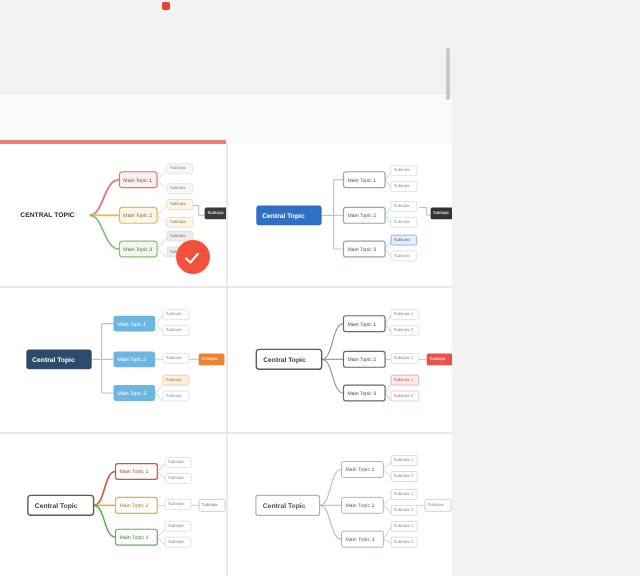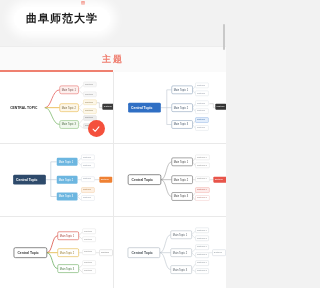--- a/index.html
+++ b/index.html
@@ -115,27 +115,23 @@
     width:2px; height:26px;
     background:#c9c9c9;
     border-radius:1px;
   }
 </style>
 </head>
 <body>
 
 <div class="header">
   <div class="notif-dot"></div>
-  <div class="title-chip">
-    <div class="title-text">曲阜师范大学</div>
-  </div>
 </div>
 
 <div class="tabbar">
-  <div class="tab active">主题</div>
   <div class="tab-underline"></div>
 </div>
 
 <div class="grid">
 
   <div class="card">
     <div class="map">
       <svg viewBox="0 0 113 72" preserveAspectRatio="xMidYMid meet">
         <path d="M45 36 C52 36 52 18 60 18" fill="none" stroke="#e8726f" stroke-width="0.9"></path>
         <path d="M45 36 L60 36" fill="none" stroke="#eab94e" stroke-width="0.9"></path>

